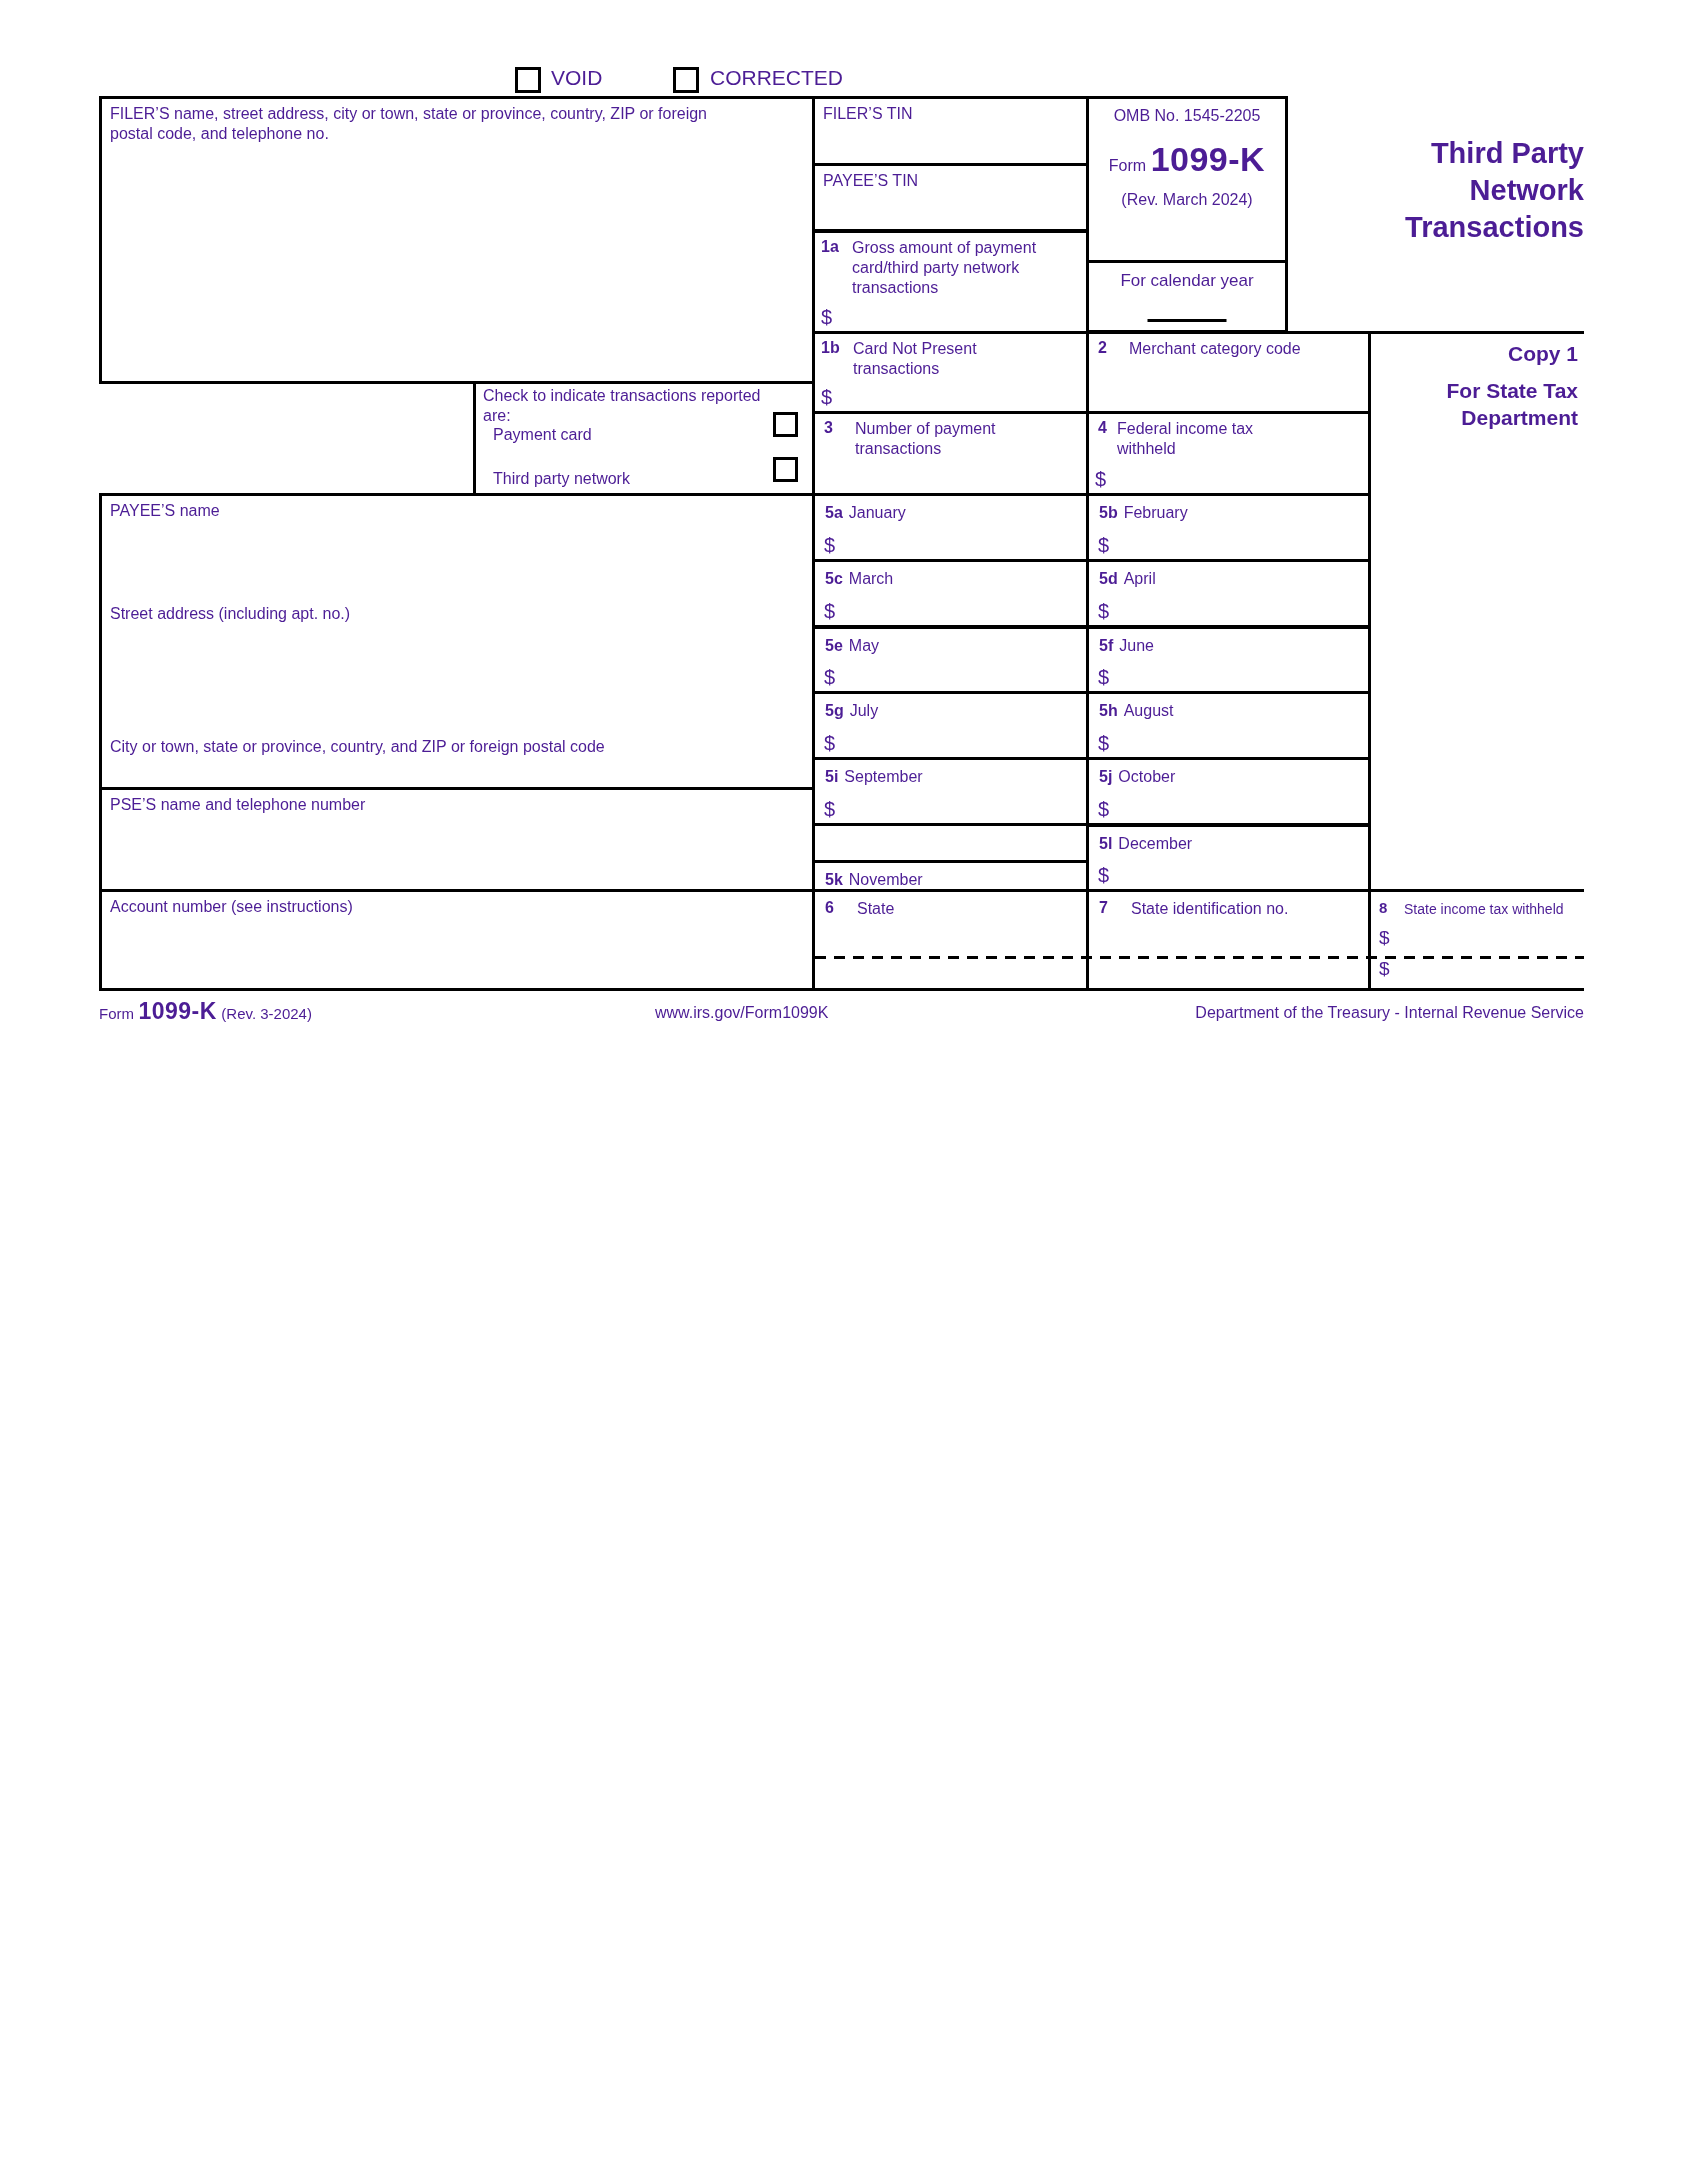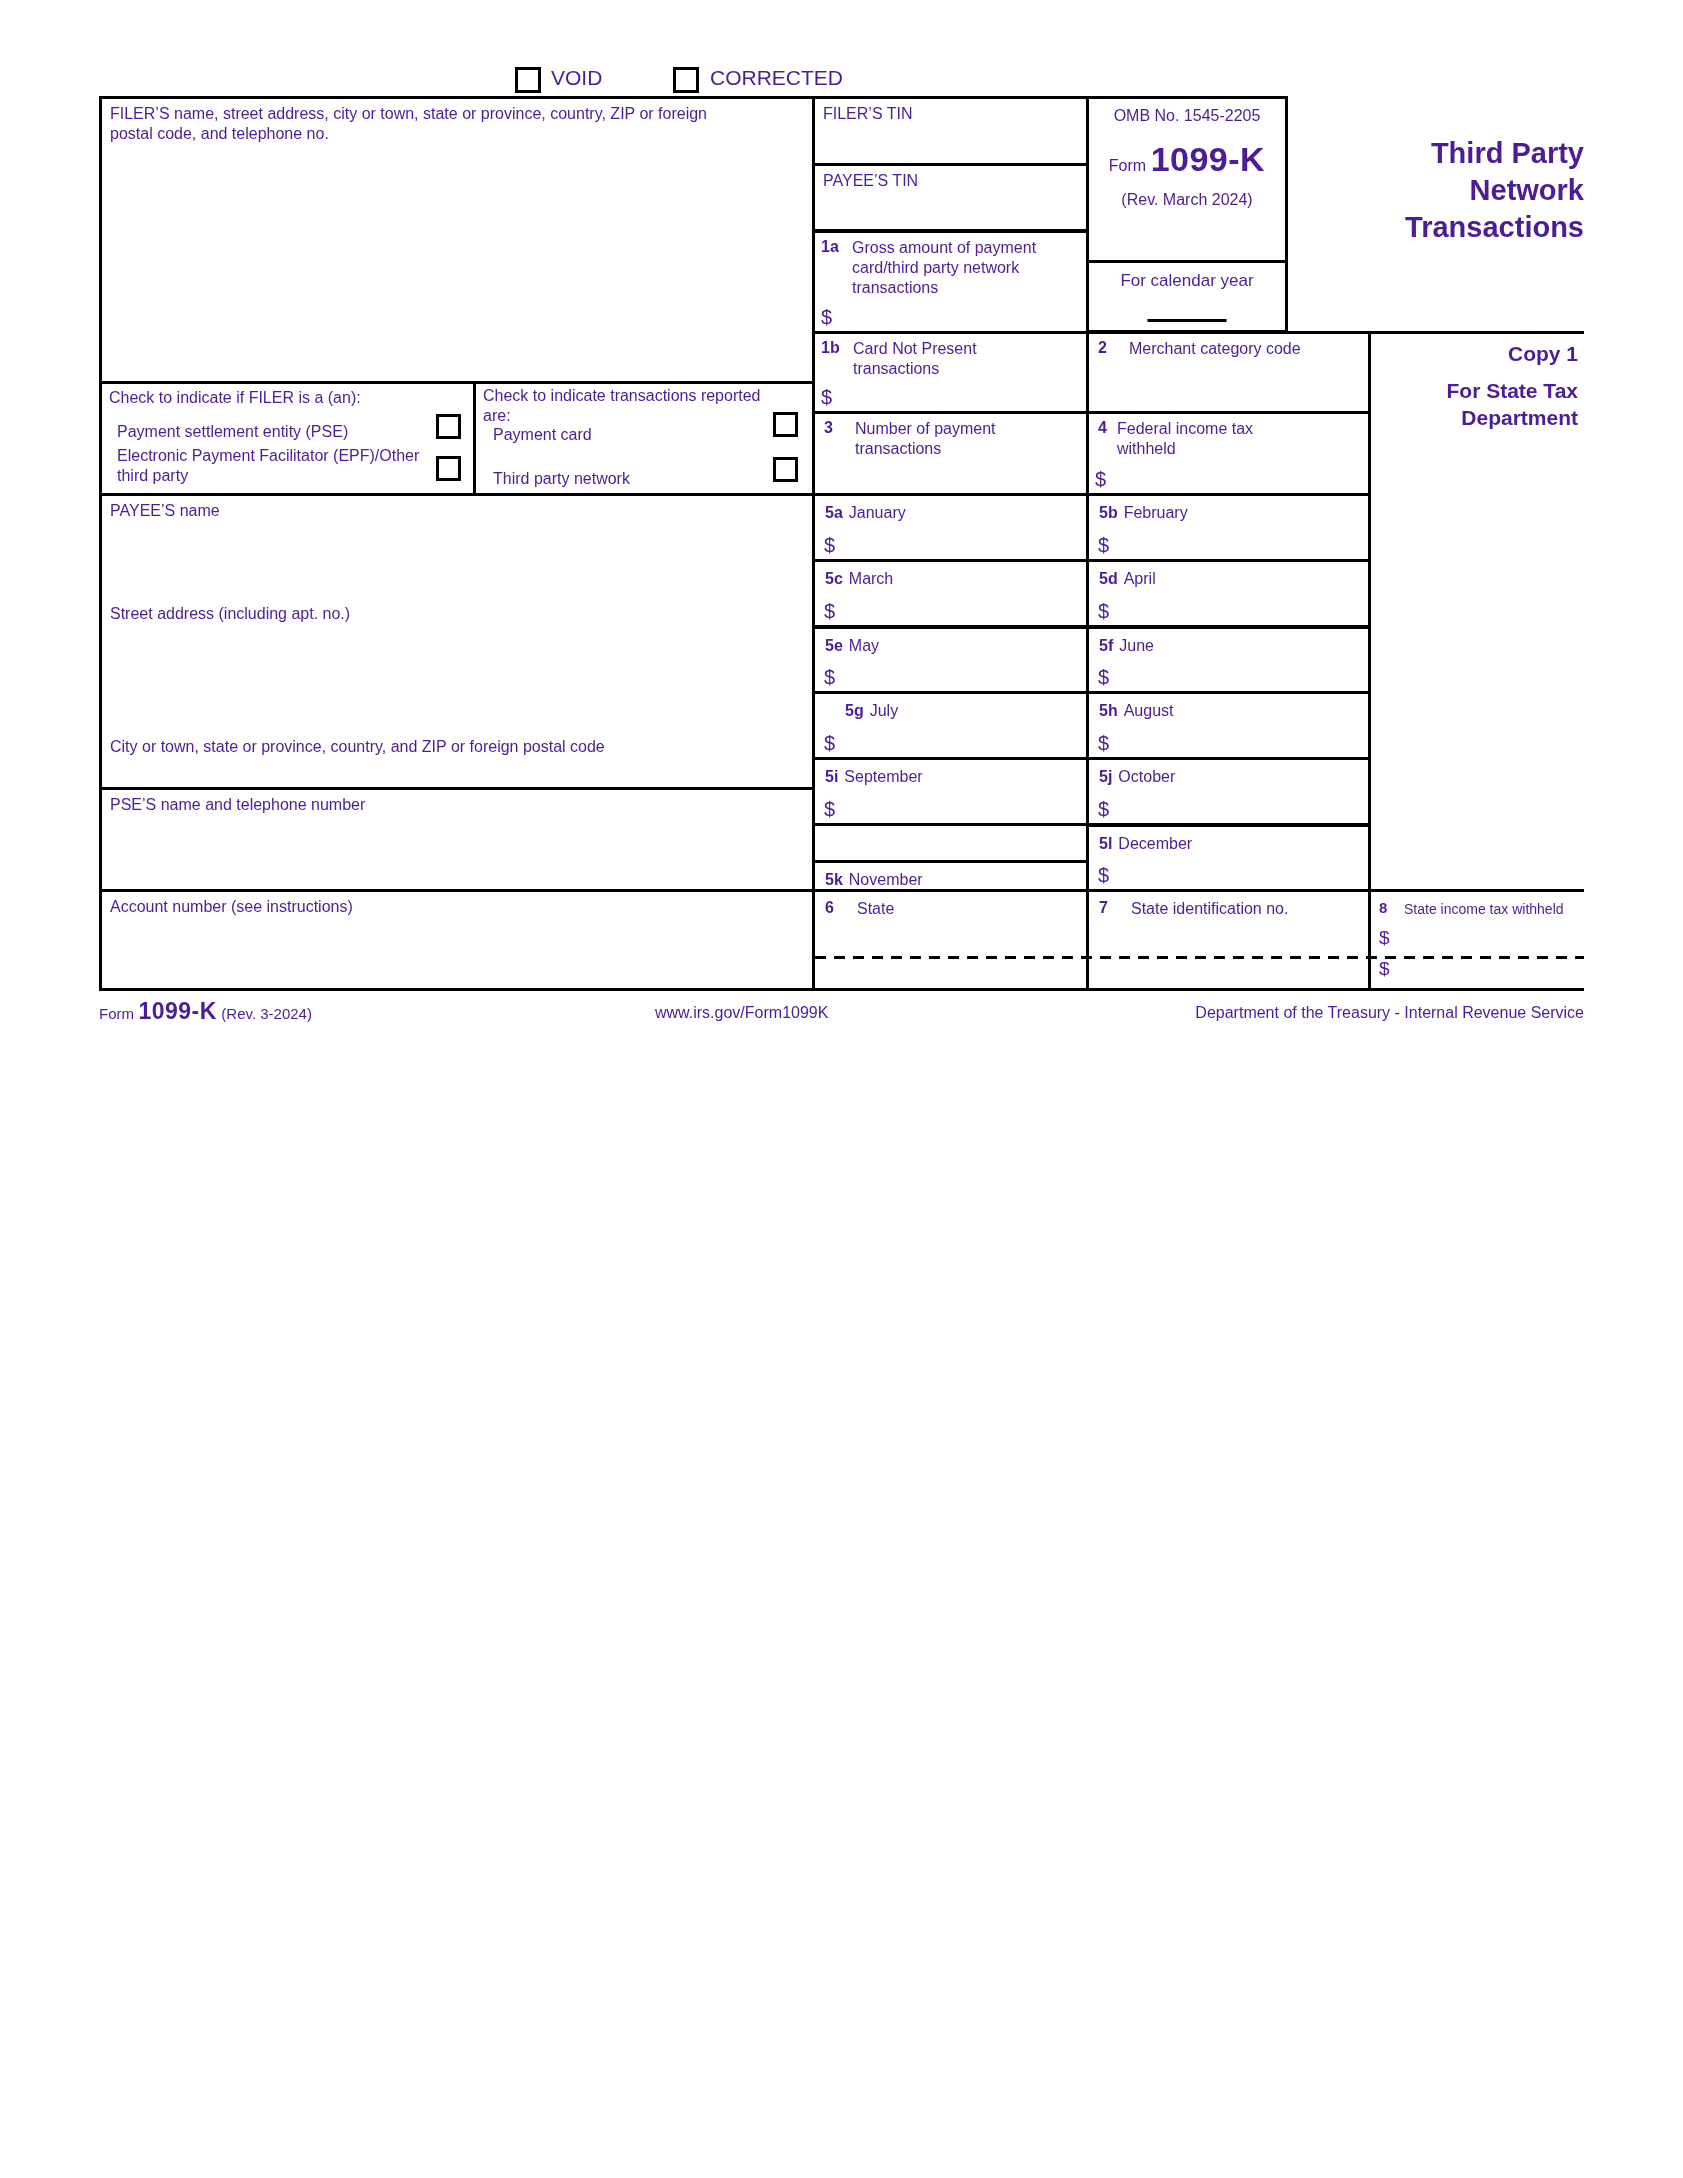--- a/index.html
+++ b/index.html
@@ -110,27 +110,20 @@
     <span class="abs bnum" style="left:9px;top:5px;">3</span>
     <div class="abs lbl" style="left:40px;top:5px;width:198px;">Number of payment transactions</div>
   </div>
 
   <div class="cell" style="left:1086px;top:411px;width:285px;height:85px;">
     <span class="abs bnum" style="left:9px;top:5px;">4</span>
     <div class="abs lbl" style="left:28px;top:5px;width:178px;">Federal income tax withheld</div>
     <span class="abs dollar" style="left:6px;bottom:4px;">$</span>
   </div>
 
-  <div class="cell" style="left:99px;top:381px;width:377px;height:115px;">
-    <div class="abs lbl" style="left:7px;top:4px;width:356px;">Check to indicate if FILER is a (an):</div>
-    <div class="abs lbl" style="left:15px;top:38px;width:297px;">Payment settlement entity (PSE)</div>
-    <div class="cb" style="left:334px;top:30px;width:25px;height:25px;"></div>
-    <div class="abs lbl" style="left:15px;top:62px;width:317px;">Electronic Payment Facilitator (EPF)/Other third party</div>
-    <div class="cb" style="left:334px;top:72px;width:25px;height:25px;"></div>
-  </div>
 
   <div class="cell" style="left:473px;top:381px;width:342px;height:115px;">
     <div class="abs lbl" style="left:7px;top:2px;width:297px;">Check to indicate transactions reported are:</div>
     <div class="abs lbl" style="left:17px;top:41px;width:248px;">Payment card</div>
     <div class="cb" style="left:297px;top:28px;width:25px;height:25px;"></div>
     <div class="abs lbl" style="left:17px;top:85px;width:248px;">Third party network</div>
     <div class="cb" style="left:297px;top:73px;width:25px;height:25px;"></div>
   </div>
 
   <div class="cell" style="left:99px;top:493px;width:716px;height:297px;">
@@ -164,21 +157,21 @@
     <span class="dollar">$</span>
   </div>
   <div class="cell month-cell" style="left:812px;top:626px;width:277px;height:68px;">
     <div class="mrow"><span class="bnum">5e</span><span>May</span></div>
     <span class="dollar">$</span>
   </div>
   <div class="cell month-cell" style="left:1086px;top:626px;width:285px;height:68px;">
     <div class="mrow"><span class="bnum">5f</span><span>June</span></div>
     <span class="dollar">$</span>
   </div>
-  <div class="cell month-cell" style="left:812px;top:691px;width:277px;height:69px;padding-left:20px;">
+  <div class="cell month-cell" style="left:812px;top:691px;width:277px;height:69px;">
     <div class="mrow"><span class="bnum">5g</span><span>July</span></div>
     <span class="dollar">$</span>
   </div>
   <div class="cell month-cell" style="left:1086px;top:691px;width:285px;height:69px;">
     <div class="mrow"><span class="bnum">5h</span><span>August</span></div>
     <span class="dollar">$</span>
   </div>
   <div class="cell month-cell" style="left:812px;top:757px;width:277px;height:69px;">
     <div class="mrow"><span class="bnum">5i</span><span>September</span></div>
     <span class="dollar">$</span>

